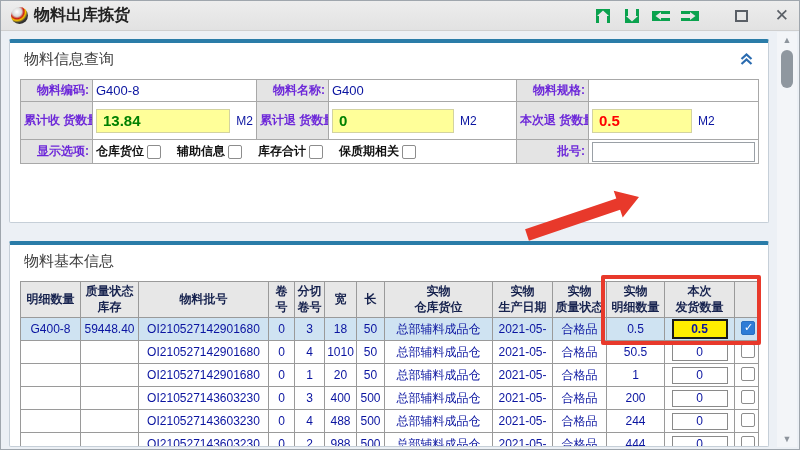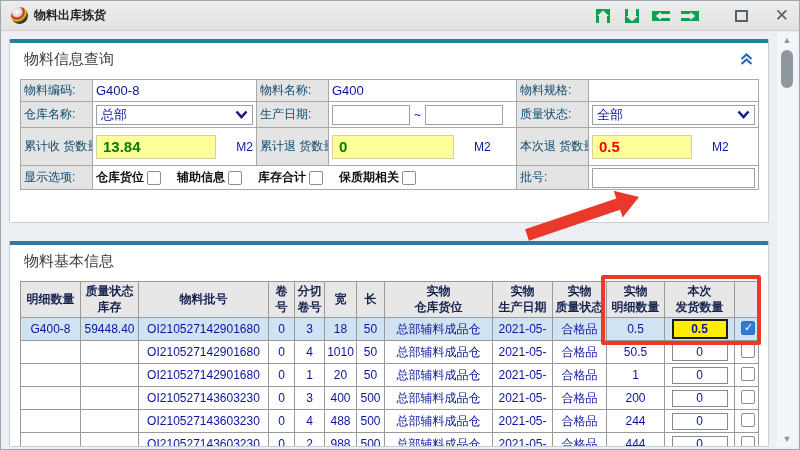--- a/index.html
+++ b/index.html
@@ -4,21 +4,21 @@
 <style>
   html,body{margin:0;padding:0;background:#dfe3e8;}
   *{box-sizing:border-box;font-family:"Liberation Sans","DejaVu Sans",sans-serif;}
   .window{position:relative;width:800px;height:450px;background:#ecf0f5;border:1px solid #9fa6ad;overflow:hidden;}
 
   
   .titlebar{height:30px;background:linear-gradient(#ededed,#e2e2e2);border-bottom:1px solid #cfcfcf;
             display:flex;align-items:center;padding:0 10px;}
   .app-icon{width:17px;height:17px;border-radius:50%;margin-right:6px;
             background:radial-gradient(circle at 35% 28%, #ffffff 0%, #d8d8d8 28%, #c81d10 42%, #f5c400 52%, #3a3a3a 66%, #000 100%);}
-  .win-title{font-size:12px;font-weight:bold;color:#222;}
+  .win-title{font-size:16px;font-weight:bold;color:#222;}
   .tb-right{margin-left:auto;display:flex;align-items:center;gap:9px;}
   .tb-ico{width:20px;height:17px;display:inline-flex;align-items:center;justify-content:center;cursor:pointer;}
   .maxi{width:13px;height:12px;border:2px solid #5a5f66;display:inline-block;margin-left:26px;}
   .closex{font-size:17px;color:#5a5f66;margin-left:18px;line-height:1;cursor:pointer;}
 
   
   .vscroll{position:absolute;top:31px;right:2px;bottom:2px;width:20px;background:#f3f5f8;}
   .vs-arrow{position:absolute;left:0;width:100%;text-align:center;font-size:9px;color:#8d949c;}
   .vs-up{top:3px;} .vs-down{bottom:3px;}
   .vs-thumb{position:absolute;top:18px;left:4px;width:12px;height:38px;background:#8f979f;border-radius:6px;}
@@ -29,30 +29,30 @@
          padding:6px 10px 4px 10px;position:relative;}
   .panel1{height:184px;margin-bottom:18px;}
   .panel2{height:206px;overflow:hidden;}
   .panel-head{display:flex;align-items:center;height:20px;margin:0 4px 10px 4px;}
   .panel-title{font-size:15px;color:#3c3c3c;}
   .collapse{margin-left:auto;cursor:pointer;display:flex;}
 
   
   table.form{border-collapse:collapse;table-layout:fixed;width:738px;font-size:12px;}
   table.form td{border:1px solid #a8a8a8;padding:1px 3px;overflow:hidden;white-space:nowrap;}
-  td.lbl{background:#e4e4e4;font-weight:normal;color:#0c4a6e;text-align:left;white-space:pre-line;line-height:1.25;}
+  td.lbl{background:#e4e4e4;font-weight:bold;color:#6d28d9;text-align:right;white-space:pre-line;line-height:1.25;}
   td.val{background:#fff;color:#0a14a0;}
   .r1 td{height:22px;} .r2 td{height:26px;} .r3 td{height:38px;} .r4 td{height:24px;}
   .navy{color:#0a14a0;font-size:13px;}
   .select{display:flex;align-items:center;border:1px solid #9aa0a6;height:20px;padding:0 4px;background:#fff;cursor:pointer;}
   .select .sval{flex:1;color:#0a14a0;font-size:13px;}
   input.txt{border:1px solid #9aa0a6;height:20px;font-size:12px;color:#0a14a0;padding:0 3px;outline:none;background:#fff;}
   .daterange{display:flex;align-items:center;gap:4px;}
   .daterange input{width:78px;}
-  .qtycell{display:flex;align-items:center;gap:20px;}
+  .qtycell{display:flex;align-items:center;gap:6px;}
   .ybox{background:#ffff99;border:1px solid #d3d3a0;height:24px;display:flex;align-items:center;
         padding:0 6px;font-size:15px;font-weight:bold;}
   .ybox.g{color:#008000;} .ybox.r{color:#ff0000;}
   .yw1{width:142px;} .yw2{width:122px;} .yw3{width:100px;}
   .unit{color:#0a14a0;font-size:12px;text-align:right;}
   .opts{display:flex;align-items:center;gap:6px;}
   .opt{display:inline-flex;align-items:center;margin-right:10px;color:#111;font-weight:bold;}
   .cbx{width:14px;height:14px;border:1px solid #8d8d8d;border-radius:2px;background:#fff;display:inline-block;
        margin-left:3px;position:relative;cursor:pointer;}
   .controls{display:flex;align-items:center;justify-content:flex-end;gap:6px;margin-top:6px;height:24px;
@@ -135,48 +135,20 @@
             <col style="width:170px">
           </colgroup>
         <tbody>
             <tr class="r1">
           <td class="lbl">物料编码:</td>
           <td class="val"><span class="navy">G400-8</span></td>
           <td class="lbl">物料名称:</td>
           <td class="val"><span class="navy">G400</span></td>
           <td class="lbl">物料规格:</td>
           <td class="val"><span class="navy"></span></td>
-        </tr>
-        <tr class="r2">
-          <td class="lbl">仓库名称:</td>
-          <td class="val">
-            <div class="select">
-              <span class="sval">总部</span>
-              <svg width="13" height="9" viewBox="0 0 13 9">
-                    <path d="M1.5 1.5 L6.5 7 L11.5 1.5" stroke="#1b1b8f" stroke-width="2.6" fill="none"></path>
-                  </svg>
-            </div>
-          </td>
-          <td class="lbl">生产日期:</td>
-          <td class="val">
-            <div class="daterange">
-              <input class="txt" style="">
-              <span>~</span>
-              <input class="txt" style="">
-            </div>
-          </td>
-          <td class="lbl">质量状态:</td>
-          <td class="val">
-            <div class="select">
-              <span class="sval">全部</span>
-              <svg width="13" height="9" viewBox="0 0 13 9">
-                    <path d="M1.5 1.5 L6.5 7 L11.5 1.5" stroke="#1b1b8f" stroke-width="2.6" fill="none"></path>
-                  </svg>
-            </div>
-          </td>
         </tr>
         <tr class="r3">
           <td class="lbl">累计收
 货数量:</td>
           <td class="val">
                 <div class="qtycell">
             <span class="ybox g yw1">13.84</span>
             <span class="unit">M2</span>
           </div>
               </td>

